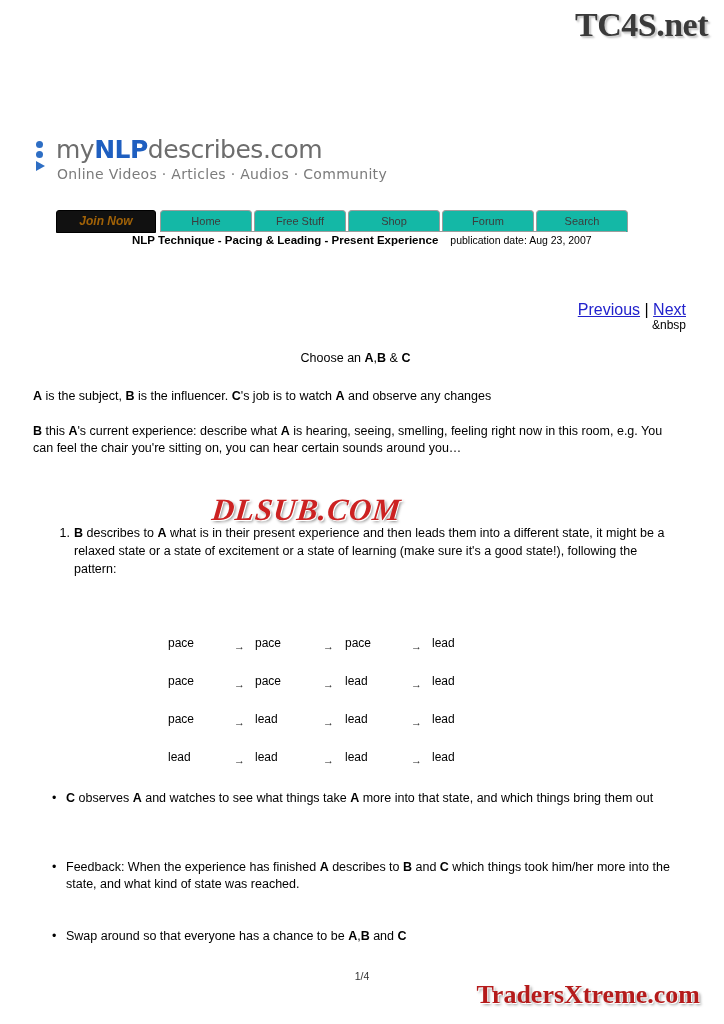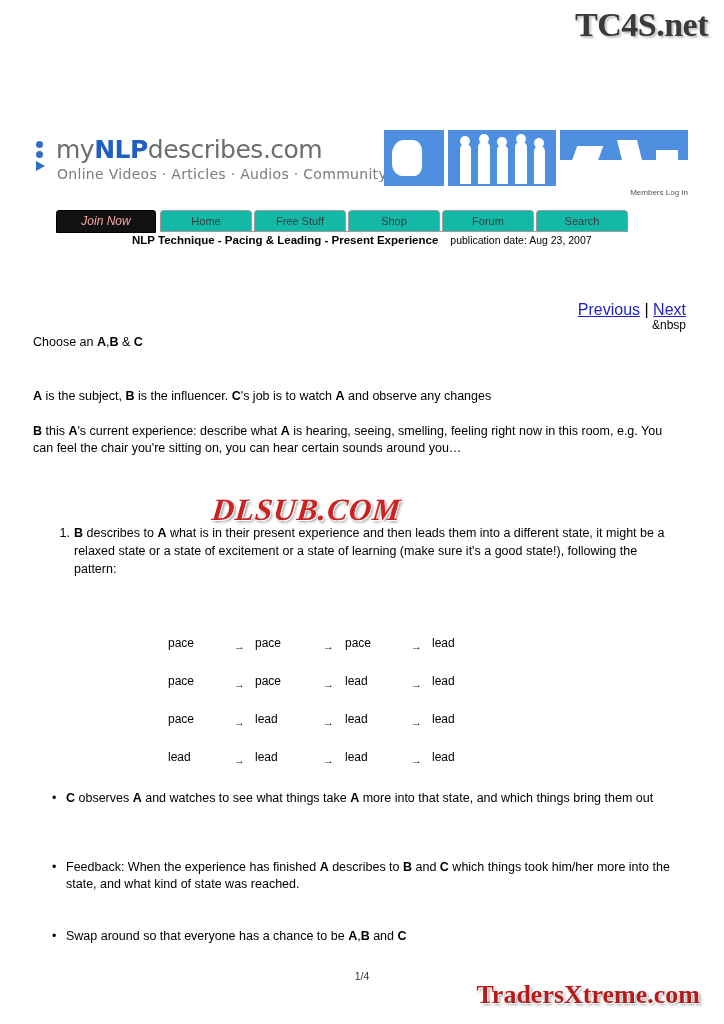--- a/index.html
+++ b/index.html
@@ -128,23 +128,23 @@
   }
   .nav-join {
     position: absolute;
     left: 0;
     top: 0;
     width: 98px;
     height: 21px;
     background: #111111;
     border: 1px solid #000;
     border-radius: 3px 3px 0 0;
-    color: #fca5a5;
+    color: #a16207;
     font-size: 12px;
-    font-weight: normal;
+    font-weight: bold;
     text-align: center;
     line-height: 21px;
     font-style: italic;
   }
   .nav-tab {
     position: absolute;
     top: 0;
     height: 21px;
     border: 1px solid #9d9d9d;
     border-bottom: none;
@@ -206,21 +206,21 @@
   }
 
   
   .body-text {
     position: absolute;
     left: 33px;
     width: 645px;
     font-size: 12.5px;
     line-height: 17px;
   }
-  .p1 { top: 334px; }
+  .p1 { top: 350px; text-align: center; }
   .p2 { top: 388px; }
   .p3 { top: 423px; }
 
   
   .dlsub {
     position: absolute;
     top: 492px;
     left: 212px;
     font-family: "Liberation Serif", serif;
     font-size: 31px;
@@ -336,44 +336,20 @@
       <span></span>
         <span></span>
         <span class="tri"></span>
     </div>
     <div class="logo-main">
       <span class="grey">my</span><span class="blue">NLP</span><span class="grey">describes</span><span class="grey">.com</span>
     </div>
     <div class="logo-sub">Online Videos · Articles · Audios · Community</div>
   </div>
 
-  <div class="banner-imgs">
-    <div class="banner-img bi1">
-      <div class="silhouette" style="left:8px;top:10px;width:30px;height:36px;border-radius:40% 30% 25% 35%;"></div>
-    </div>
-    <div class="banner-img bi2">
-      <div class="silhouette" style="left:12px;top:14px;width:11px;height:40px;border-radius:5px 5px 0 0;"></div>
-      <div class="silhouette" style="left:12px;top:6px;width:10px;height:10px;border-radius:50%;"></div>
-      <div class="silhouette" style="left:30px;top:12px;width:12px;height:42px;border-radius:5px 5px 0 0;"></div>
-      <div class="silhouette" style="left:31px;top:4px;width:10px;height:10px;border-radius:50%;"></div>
-      <div class="silhouette" style="left:49px;top:15px;width:11px;height:39px;border-radius:5px 5px 0 0;"></div>
-      <div class="silhouette" style="left:49px;top:7px;width:10px;height:10px;border-radius:50%;"></div>
-      <div class="silhouette" style="left:67px;top:12px;width:12px;height:42px;border-radius:5px 5px 0 0;"></div>
-      <div class="silhouette" style="left:68px;top:4px;width:10px;height:10px;border-radius:50%;"></div>
-      <div class="silhouette" style="left:86px;top:16px;width:11px;height:38px;border-radius:5px 5px 0 0;"></div>
-      <div class="silhouette" style="left:86px;top:8px;width:10px;height:10px;border-radius:50%;"></div>
-    </div>
-    <div class="banner-img bi3">
-      <div class="silhouette" style="left:0px;top:30px;width:128px;height:26px;"></div>
-      <div class="silhouette" style="left:14px;top:16px;width:26px;height:18px;transform:skewX(-20deg);"></div>
-      <div class="silhouette" style="left:60px;top:10px;width:20px;height:24px;transform:skewX(14deg);"></div>
-      <div class="silhouette" style="left:96px;top:20px;width:22px;height:14px;"></div>
-    </div>
-    <div class="members-login">Members Log In</div>
-  </div>
 
   <div class="navbar">
     <div class="nav-join">Join Now</div>
     <div class="nav-tab nt1">Home</div>
     <div class="nav-tab nt2">Free Stuff</div>
     <div class="nav-tab nt3">Shop</div>
     <div class="nav-tab nt4">Forum</div>
     <div class="nav-tab nt5">Search</div>
     <div class="nav-underline"></div>
   </div>

